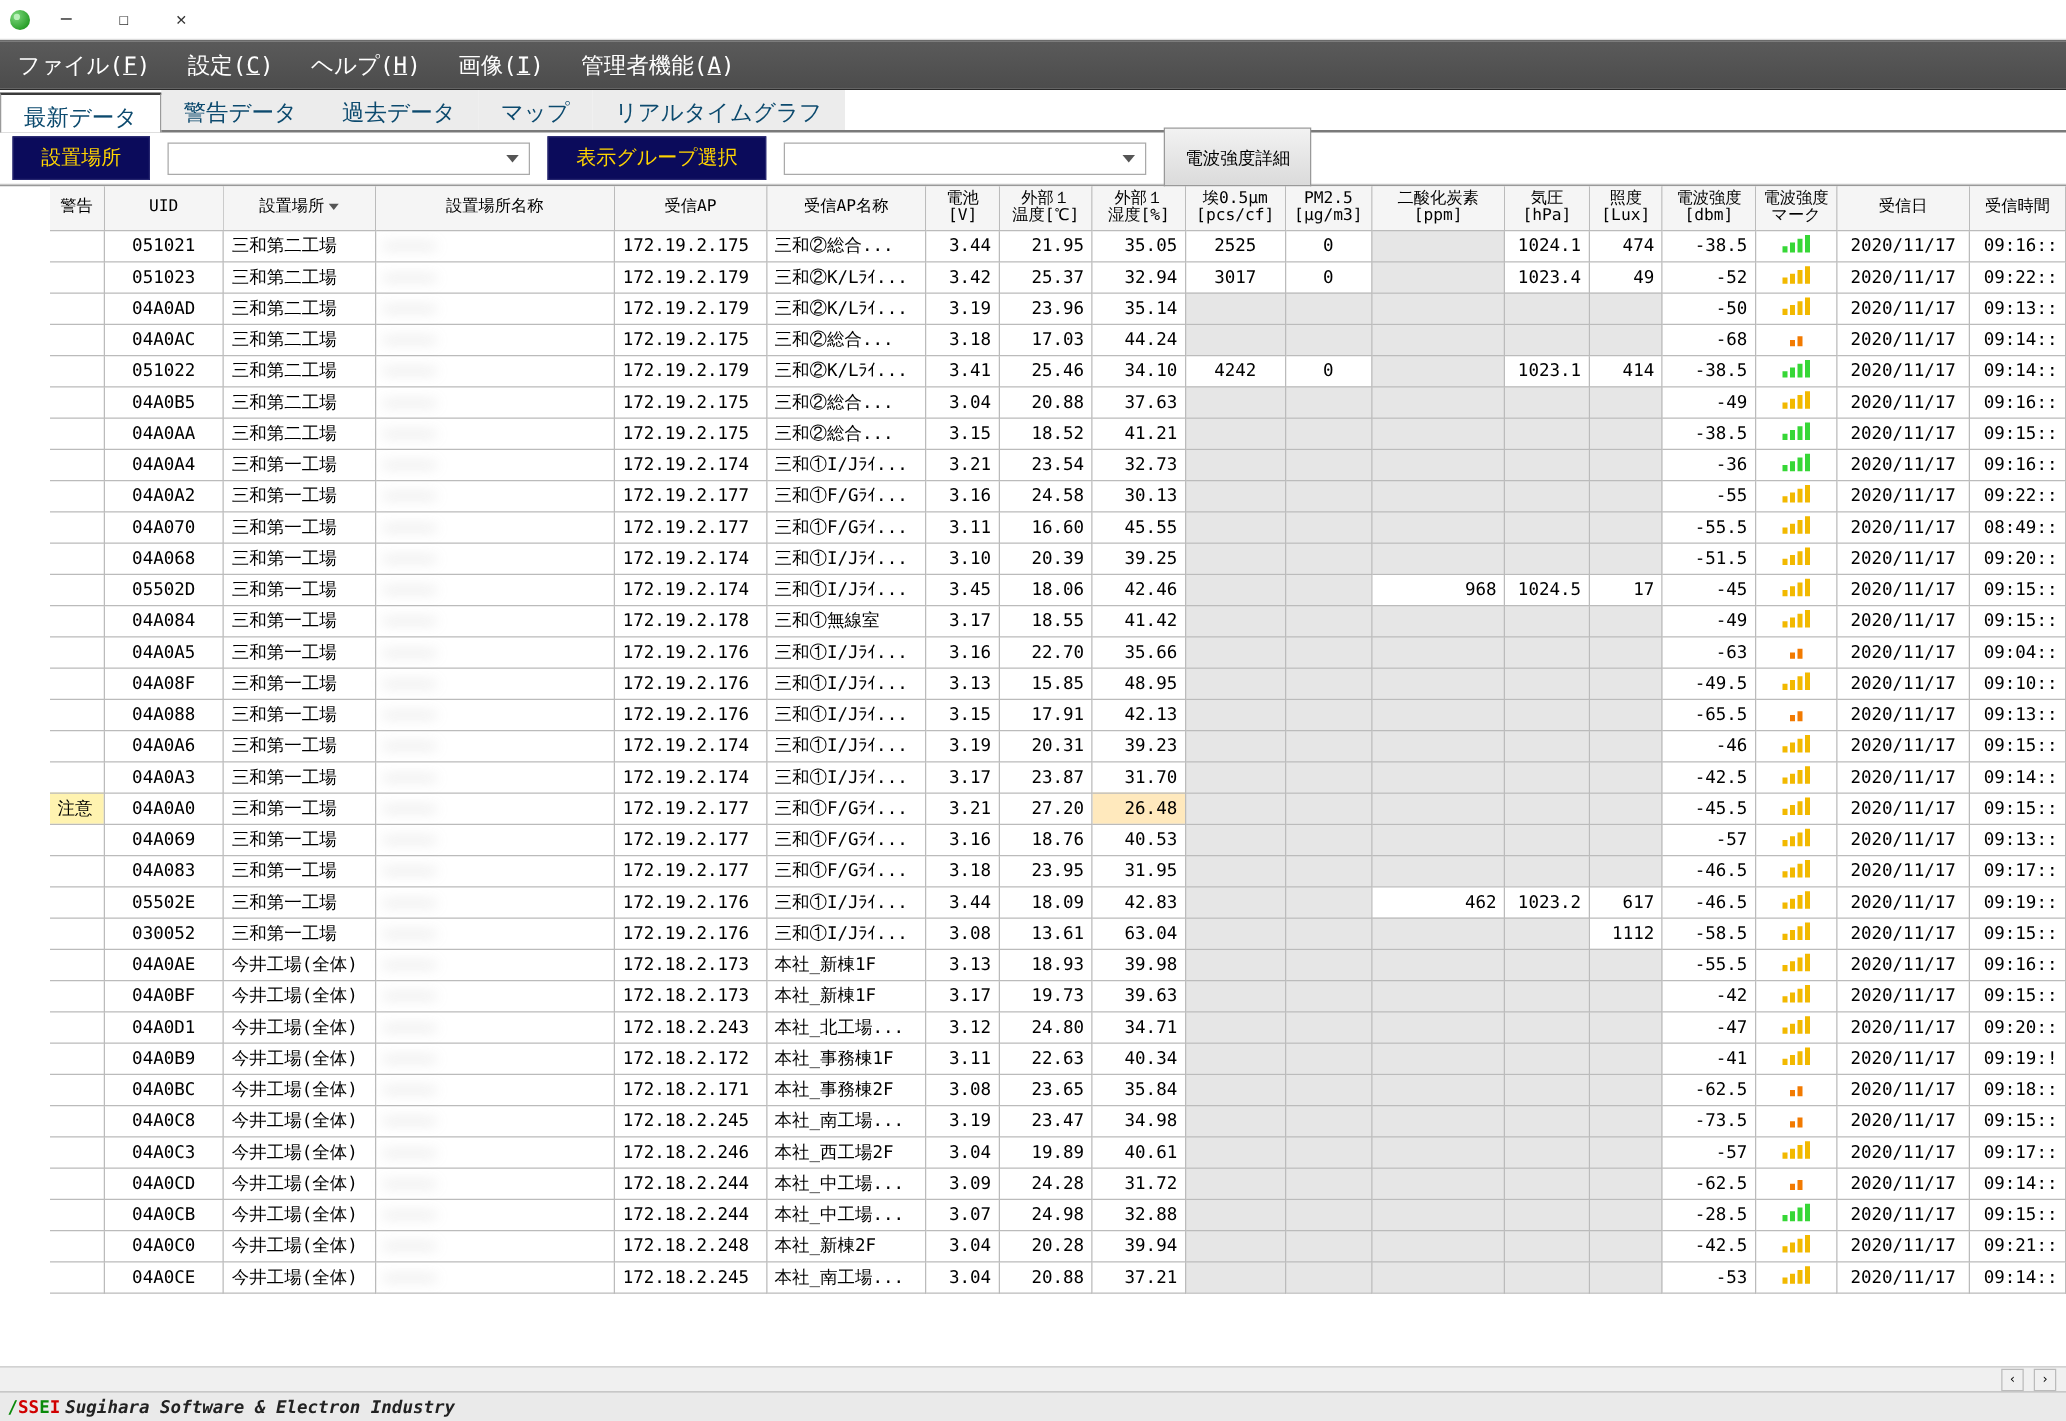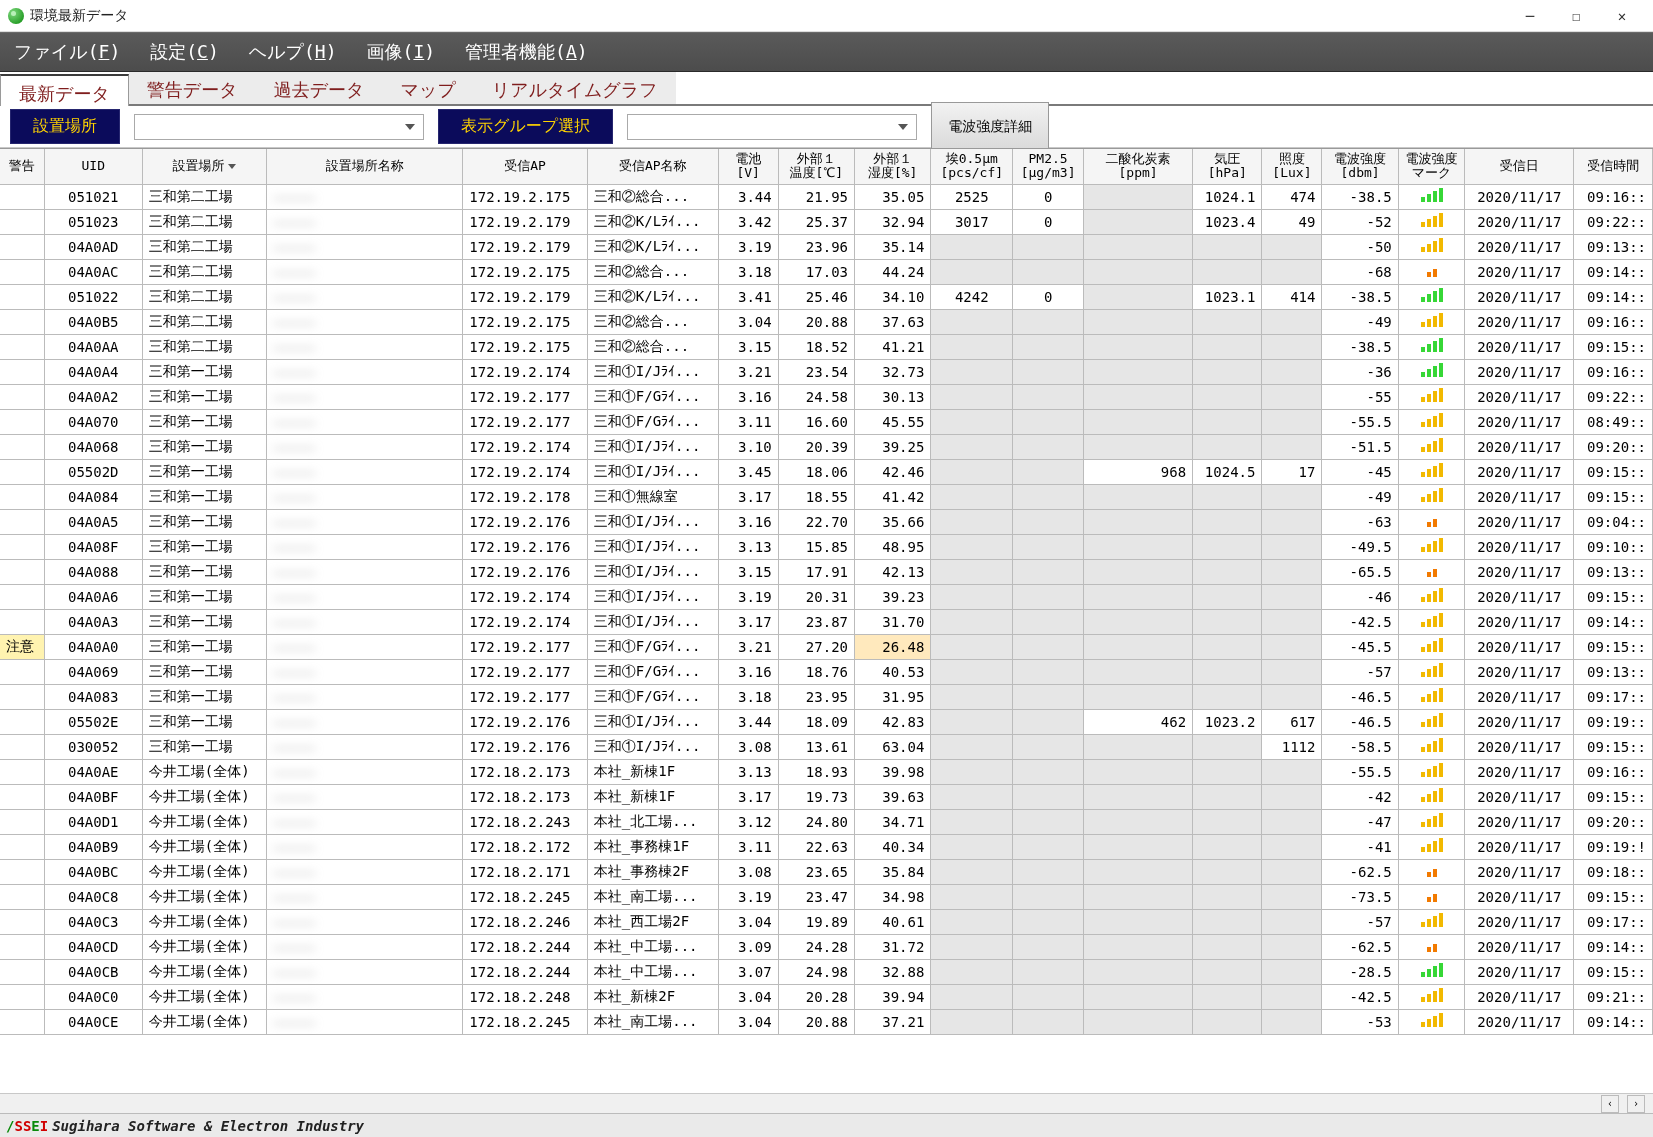--- a/index.html
+++ b/index.html
@@ -7,28 +7,28 @@
 .titlebar { height: 32px; background: #fff; display: flex; align-items: center; padding: 0 8px; border-bottom: 1px solid #ddd; }
 .titlebar .app-icon { width: 16px; height: 16px; border-radius: 50%; background: radial-gradient(circle at 30% 30%, #7dd87d, #0a8a0a); margin-right: 6px; position: relative; }
 .titlebar .app-icon::after { content: ""; position: absolute; left: 3px; top: 3px; width: 5px; height: 5px; background: #b8f0b8; border-radius: 50%; }
 .titlebar .title-txt { flex: 1; font-size: 14px; color: #222; }
 .win-controls { display: flex; gap: 0; }
 .win-btn { width: 46px; height: 30px; display: flex; align-items: center; justify-content: center; font-size: 14px; color: #333; cursor: default; }
 .menubar { height: 40px; background: linear-gradient(#5a5a5a,#4c4c4c); display: flex; align-items: center; padding: 0 8px; gap: 18px; color: #fff; font-size: 18px; border-top: 1px solid #6a6a6a; border-bottom: 1px solid #2a2a2a;}
 .menu-item { padding: 4px 6px; cursor: default; }
 .menu-item .uline { text-decoration: underline; }
 .tabstrip { height: 34px; background: #fff; display: flex; align-items: stretch; border-bottom: 2px solid #7a7a7a; }
-.tab { padding: 6px 18px 4px; color: #7f1d1d; font-size: 18px; cursor: default; background: #ececec; }
+.tab { padding: 6px 18px 4px; color: #0c4a6e; font-size: 18px; cursor: default; background: #ececec; }
 .tab.active { background: #fff; border-top: 2px solid #3b3b3b; border-left: 1px solid #9a9a9a; border-right: 1px solid #9a9a9a; position: relative; top: 2px; }
 .toolbar { height: 42px; display: flex; align-items: center; gap: 14px; padding: 0 10px; border-bottom: 1px solid #c8c8c8; }
 .btn-dark { background: #0b0b5b; color: #ffd400; font-size: 16px; padding: 6px 22px; border: 1px solid #26266f; cursor: default; }
 .select { background: #fff; border: 1px solid #aaa; height: 26px; display: flex; align-items: center; padding: 0 6px; position: relative; }
 .select::after { content: ""; border-left: 5px solid transparent; border-right: 5px solid transparent; border-top: 6px solid #555; position: absolute; right: 8px; top: 50%; transform: translateY(-50%); }
 .btn-grey { background: linear-gradient(#f2f2f2,#d9d9d9); border: 1px solid #999; padding: 15px 16px; cursor: default; font-size: 14px; }
-.grid-wrap { flex: 1; overflow: auto; border-top: 1px solid #999; }
+.grid-wrap { flex: 1; overflow: auto; border-top: 1px solid #999; padding-left: 40px; }
 table { border-collapse: collapse; font-size: 14px; width: 100%; }
 th, td { border-right: 1px solid #bbb; border-bottom: 1px solid #bbb; padding: 3px 6px; white-space: nowrap; height: 24px; text-align: right; font-family: "MS Gothic", monospace;}
 th { background: #f5f5f5; font-weight: normal; text-align: center; position: sticky; top: 0; font-size: 13px; line-height: 1.1; padding: 3px 4px; }
 td.l { text-align: left; }
 td.c { text-align: center; }
 .sort-ind { display: inline-block; width: 0; height: 0; border-left: 4px solid transparent; border-right: 4px solid transparent; border-top: 5px solid #555; margin-left: 4px; vertical-align: middle; }
 .sig-bars { display: inline-flex; gap: 2px; align-items: flex-end; height: 14px; }
 .sig-bars span { width: 4px; background: currentColor; }
 .sig-bars span:nth-child(1){height:5px;} .sig-bars span:nth-child(2){height:8px;} .sig-bars span:nth-child(3){height:11px;} .sig-bars span:nth-child(4){height:14px;}
 .sig-green { color: #36d736; }
@@ -43,21 +43,20 @@
 .statusbar { height: 24px; background: #eaeaea; border-top: 1px solid #bbb; display: flex; align-items: center; padding: 0 6px; font-size: 14px; }
 .statusbar .ssei { font-weight: bold; }
 .ssei .s1{color:#0a8a0a;} .ssei .s2{color:#d00000;} .ssei .s3{color:#d00000;} .ssei .s4{color:#0a8a0a;} .ssei .s5{color:#d00000;}
 .statusbar .company { color: #222; margin-left: 4px; font-weight: bold; font-style: italic;}
 </style>
 </head>
 <body>
 
 <div class="titlebar">
   <div class="app-icon"></div>
-  <div class="title-txt">環境最新データ</div>
   <div class="win-controls">
     <div class="win-btn">─</div>
     <div class="win-btn">☐</div>
     <div class="win-btn close">✕</div>
   </div>
 </div>
 
 <div class="menubar" id="menubar">
     <div class="menu-item">ファイル(<span class="uline">F</span>)</div>
     <div class="menu-item">設定(<span class="uline">C</span>)</div>

